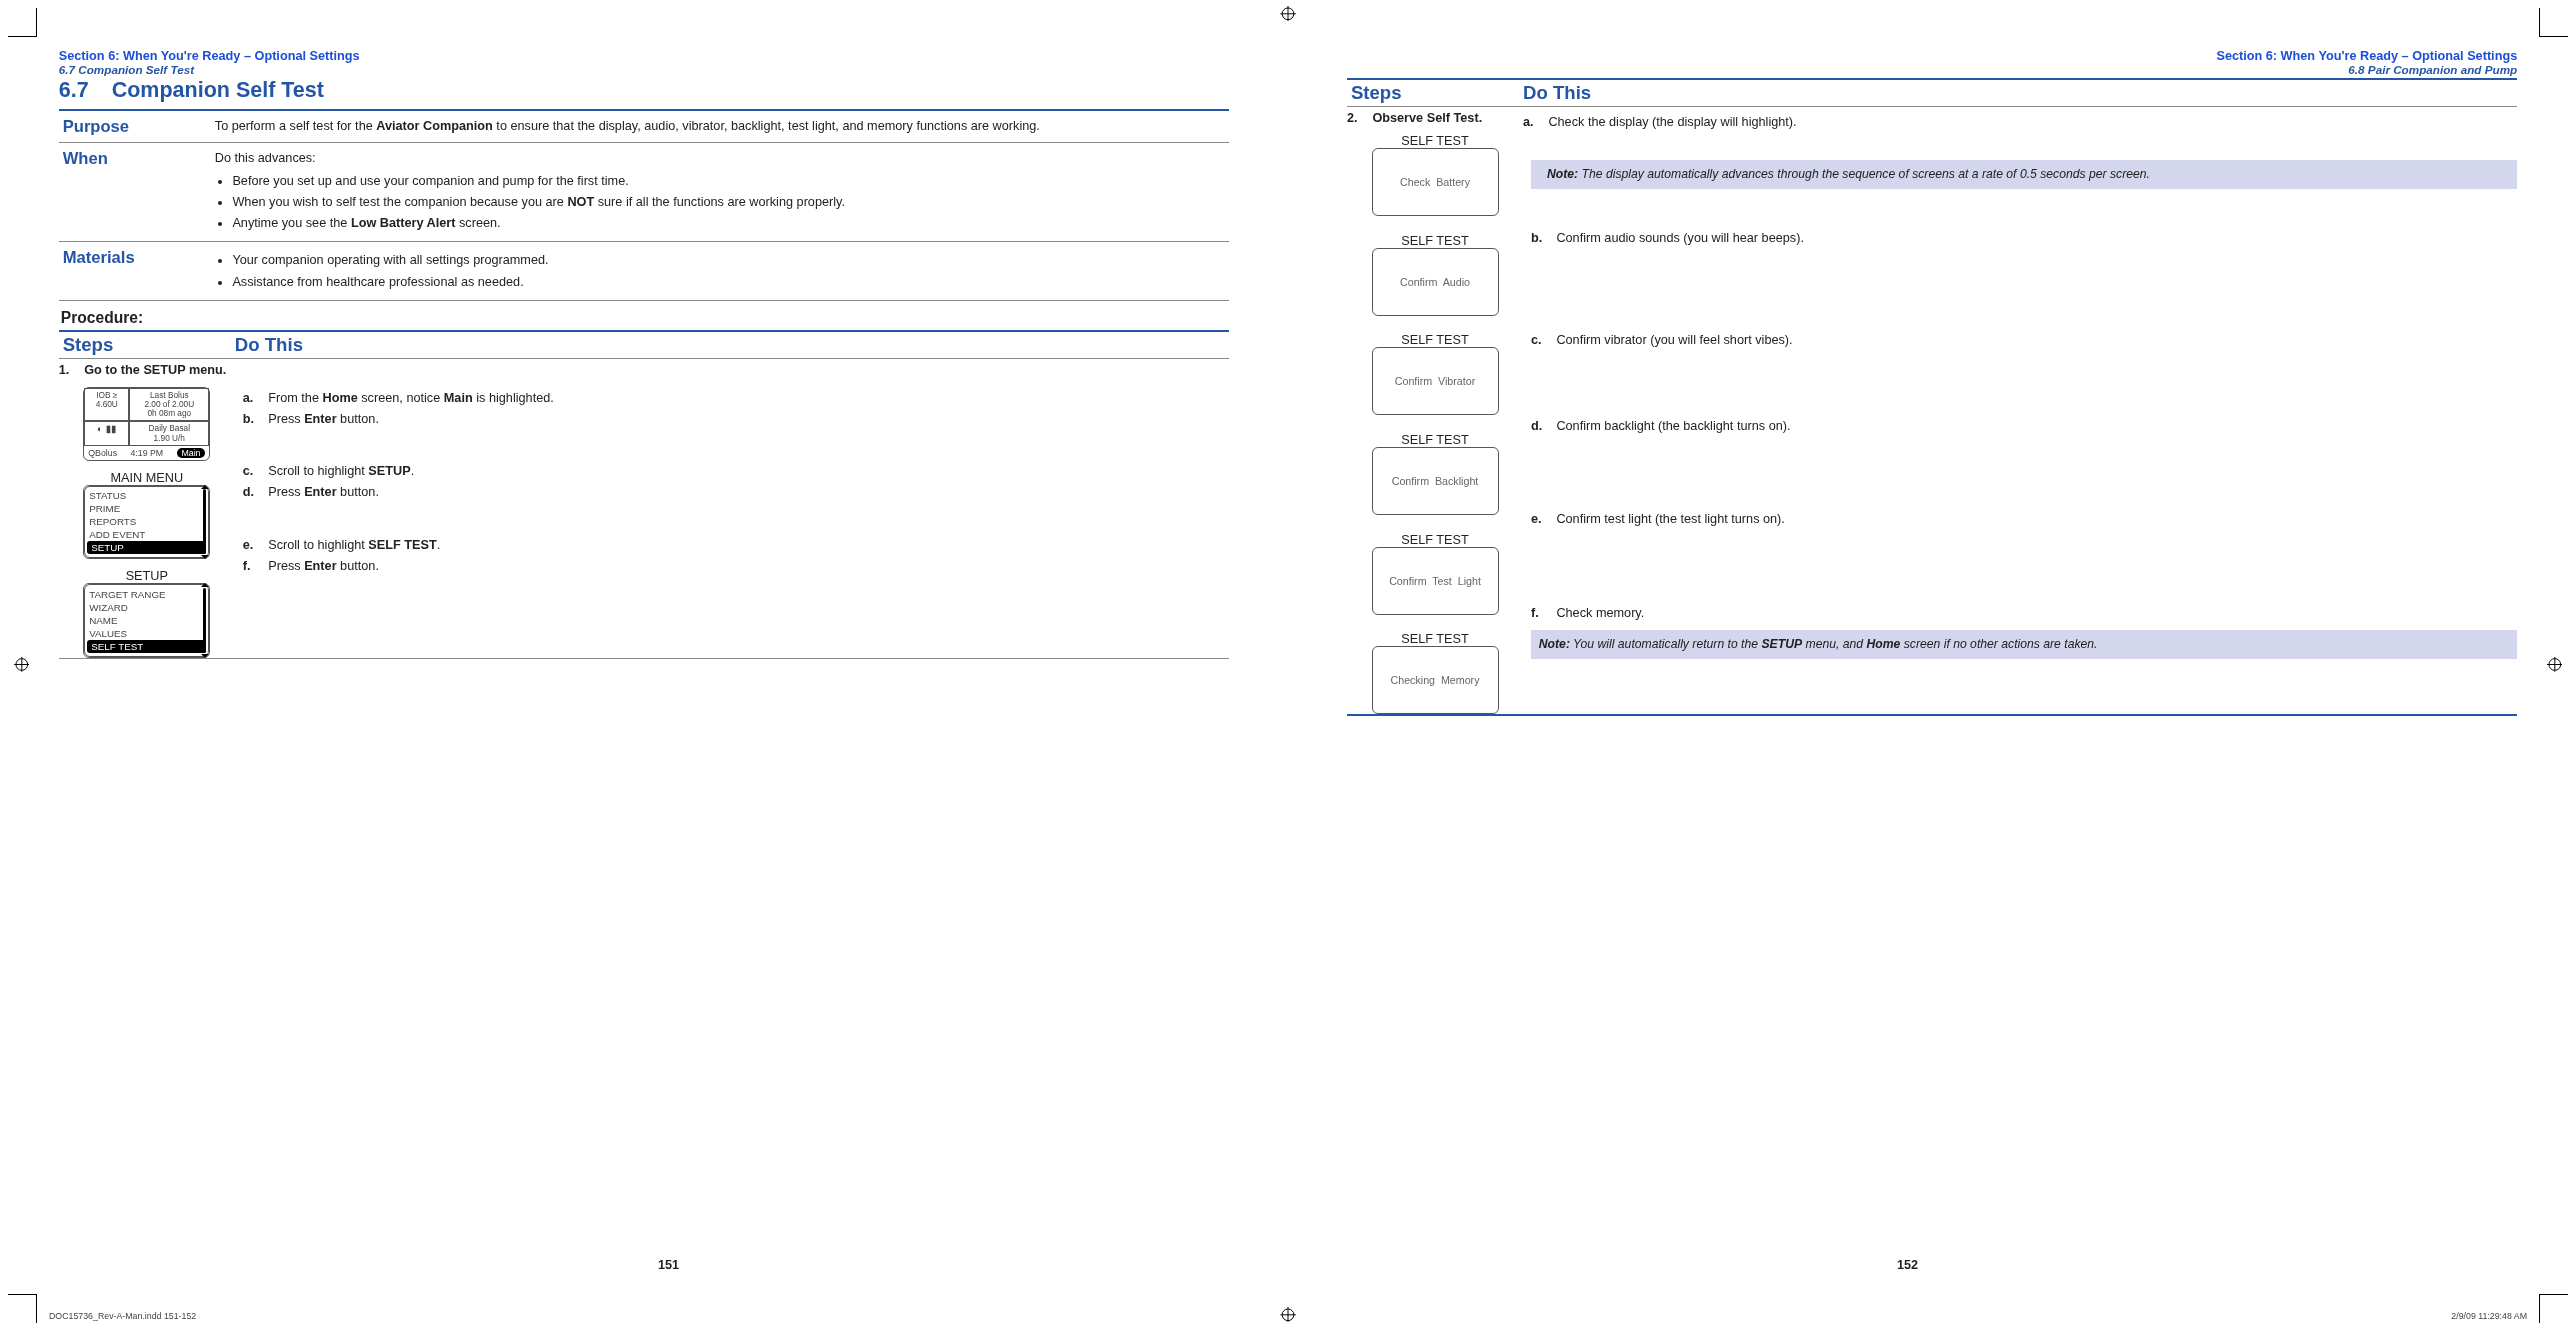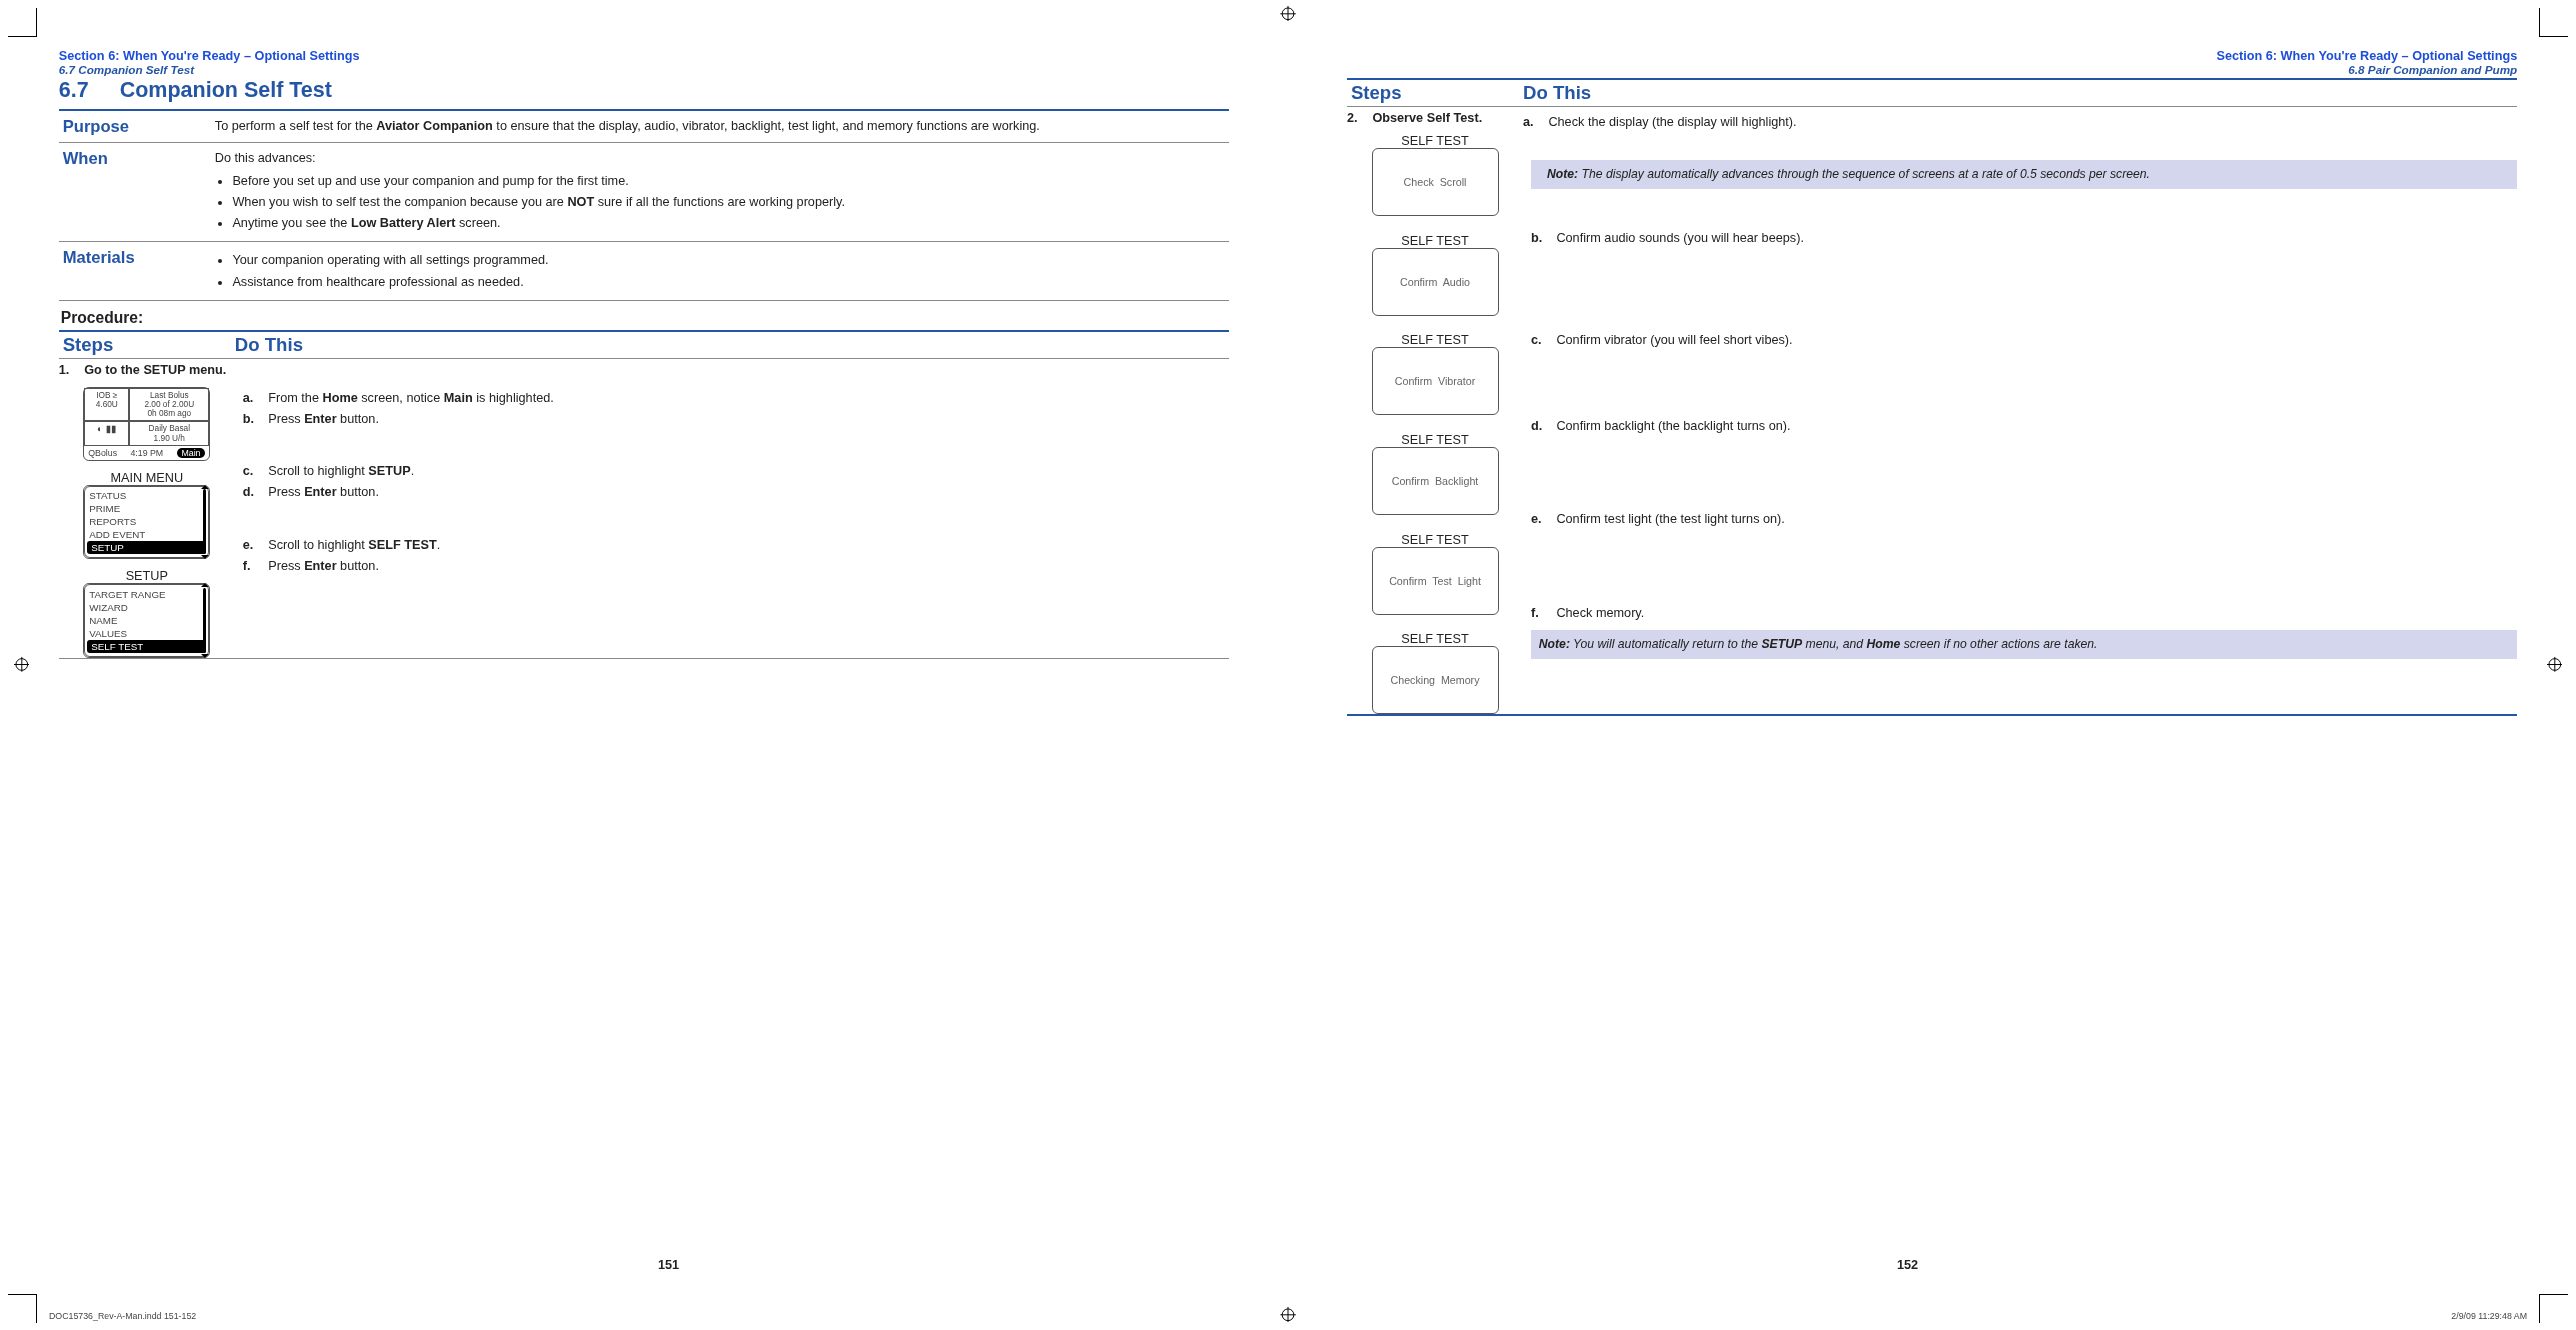--- a/index.html
+++ b/index.html
@@ -29,21 +29,21 @@
   .spread { display:flex; position:absolute; top:39px; left:49px; right:49px; bottom:59px; }
   .page { flex:1; padding: 9.8px 59px 9.8px 9.8px; position:relative; }
   .page.right { padding: 9.8px 9.8px 9.8px 59px; }
 
   .running-head { text-align:left; margin-bottom:2px;}
   .page.right .running-head { text-align:right; }
   .running-head .sec { font-weight:700; font-size:12.7px; color:#1d4ed8;}
   .running-head .sub { font-weight:700; font-style:italic; font-size:11.7px; color:#2556a5; }
 
   h1.section-title { color:#2556a5; font-weight:800; font-size:21.5px; margin:2px 0 5.9px 0;}
-  h1.section-title .num { margin-right:31px; }
+  h1.section-title .num { margin-right:23px; }
 
   .rule { border:none; border-top:1px solid #888; margin:0;}
   .rule.blue { border-top:2px solid #2556a5; }
 
   .info-row { display:flex; padding:5.9px 0; }
   .info-row .label { width:156px; color:#2556a5; font-weight:800; font-size:16.6px; padding-left:3.9px;}
   .info-row .body { flex:1; font-size:12.7px; line-height:1.45; }
   .info-row .body ul { list-style: disc; padding-left:17.6px; margin-top:3.9px;}
   .info-row .body li { margin:2.9px 0; }
 
@@ -301,21 +301,21 @@
             <div class="atext">Check the display (the display will highlight).</div>
           </div>
       </div>
     </div>
 
     <div class="step-body">
       <div class="screens-col" style="gap:17.6px;">
         <div class="dev-wrap">
             <div class="title-out">SELF  TEST</div>
             <div class="device small">
-              <div class="line">Check  Scroll</div>
+              <div class="line">Check  Battery</div>
             </div>
           </div>
         <div class="dev-wrap">
             <div class="title-out">SELF  TEST</div>
             <div class="device small">
               <div class="line">Confirm  Audio</div>
             </div>
           </div>
         <div class="dev-wrap">
             <div class="title-out">SELF  TEST</div>

